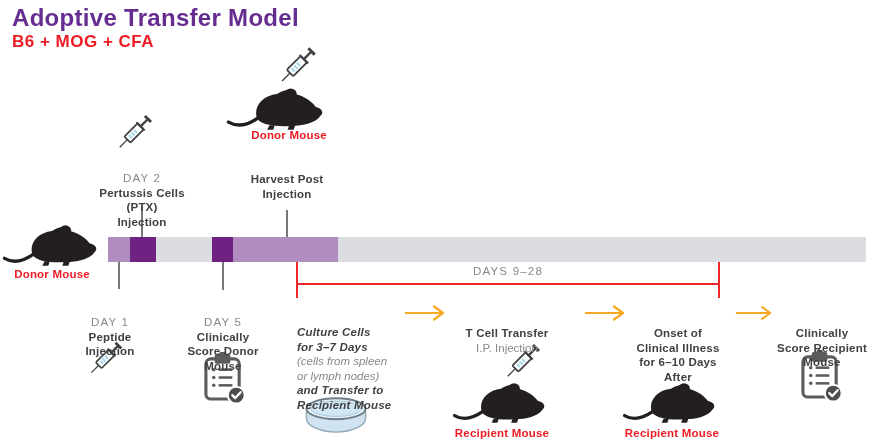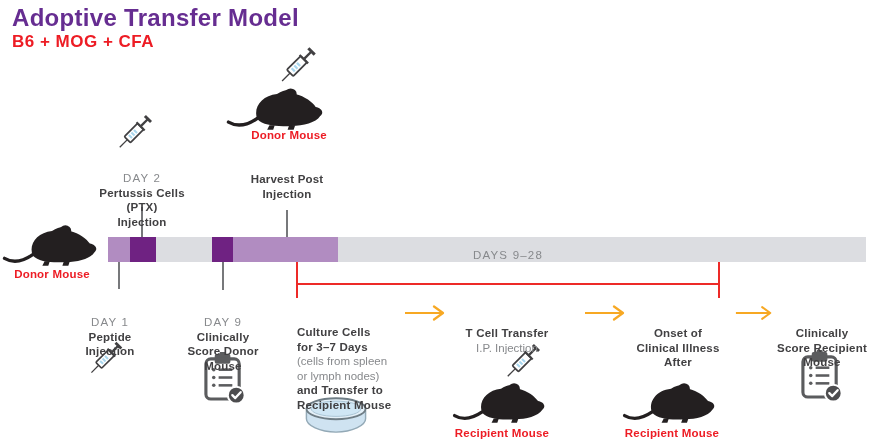--- a/index.html
+++ b/index.html
@@ -14,21 +14,21 @@
   .seg.lp{background:#b18cc1;}
   .seg.dp{background:#6f2282;}
 
   .tick{width:2px;background:#77787b;}
   .red{background:#ed2a28;}
 
   .day-label{font-size:11.5px;color:#87898c;letter-spacing:1.2px;line-height:14.5px;}
   .b-line{font-size:11.5px;font-weight:700;color:#414042;line-height:14.5px;letter-spacing:.2px;}
   .g-line{font-size:11.5px;color:#87898c;line-height:14.5px;}
   .blk{text-align:center;margin-top:23px;}
-  .blk.left{text-align:left;}
+  .blk.left{text-align:left;font-style:italic;}
   .mcap{font-size:11.5px;font-weight:700;color:#ed1c24;text-align:center;letter-spacing:.2px;}
   .bracket-label{text-align:center;font-size:11.5px;color:#87898c;letter-spacing:1.2px;}
   svg.icon{display:block;}
 </style>
 </head>
 <body>
 
 <svg width="0" height="0" style="position:absolute">
   <defs>
     <symbol id="mouse" viewBox="0 0 132 62">
@@ -87,21 +87,21 @@
   </div>
 
   <div class="abs tick" style="left:141px;top:207px;height:30px;"></div>
   <div class="abs tick" style="left:286px;top:210px;height:27px;"></div>
   <div class="abs tick" style="left:118px;top:262px;height:27px;"></div>
   <div class="abs tick" style="left:222px;top:262px;height:28px;"></div>
 
   <div class="abs red" style="left:296px;top:283px;width:424px;height:2px;"></div>
   <div class="abs red" style="left:296px;top:262px;width:2px;height:36px;"></div>
   <div class="abs red" style="left:718px;top:262px;width:2px;height:36px;"></div>
-  <div class="abs bracket-label" style="left:447px;top:249px;width:122px;">DAYS 9–28</div>
+  <div class="abs bracket-label" style="left:447px;top:265px;width:122px;">DAYS 9–28</div>
 
   <svg class="abs icon" style="left:2px;top:222px;" width="100" height="46">
       <use href="#mouse"></use>
     </svg>
   <div class="abs mcap" style="left:0;top:268px;width:104px;">Donor Mouse</div>
 
   <svg class="abs icon" style="left:226px;top:85px;" width="102" height="47">
       <use href="#mouse"></use>
     </svg>
   <div class="abs mcap" style="left:237px;top:129px;width:104px;">Donor Mouse</div>
@@ -160,21 +160,21 @@
     <div class="b-line">Harvest Post</div>
     <div class="b-line">Injection</div>
   </div>
 
   <div class="abs blk" style="left:50px;top:292px;width:120px;">
     <div class="day-label">DAY 1</div>
     <div class="b-line">Peptide</div>
     <div class="b-line">Injection</div>
   </div>
   <div class="abs blk" style="left:163px;top:292px;width:120px;">
-    <div class="day-label">DAY 9</div>
+    <div class="day-label">DAY 5</div>
     <div class="b-line">Clinically</div>
     <div class="b-line">Score Donor</div>
     <div class="b-line">Mouse</div>
   </div>
 
   <div class="abs blk left" style="left:297px;top:302px;width:118px;">
     <div class="b-line">Culture Cells</div>
     <div class="b-line">for 3–7 Days</div>
     <div class="g-line">(cells from spleen</div>
     <div class="g-line">or lymph nodes)</div>
@@ -183,20 +183,21 @@
   </div>
 
   <div class="abs blk" style="left:445px;top:303px;width:124px;">
     <div class="b-line">T Cell Transfer</div>
     <div class="g-line">I.P. Injection</div>
   </div>
 
   <div class="abs blk" style="left:612px;top:303px;width:132px;">
     <div class="b-line">Onset of</div>
     <div class="b-line">Clinical Illness</div>
+    <div class="b-line">for 6–10 Days</div>
     <div class="b-line">After</div>
   </div>
 
   <div class="abs blk" style="left:756px;top:303px;width:132px;">
     <div class="b-line">Clinically</div>
     <div class="b-line">Score Recipient</div>
     <div class="b-line">Mouse</div>
   </div>
 
 </div>

